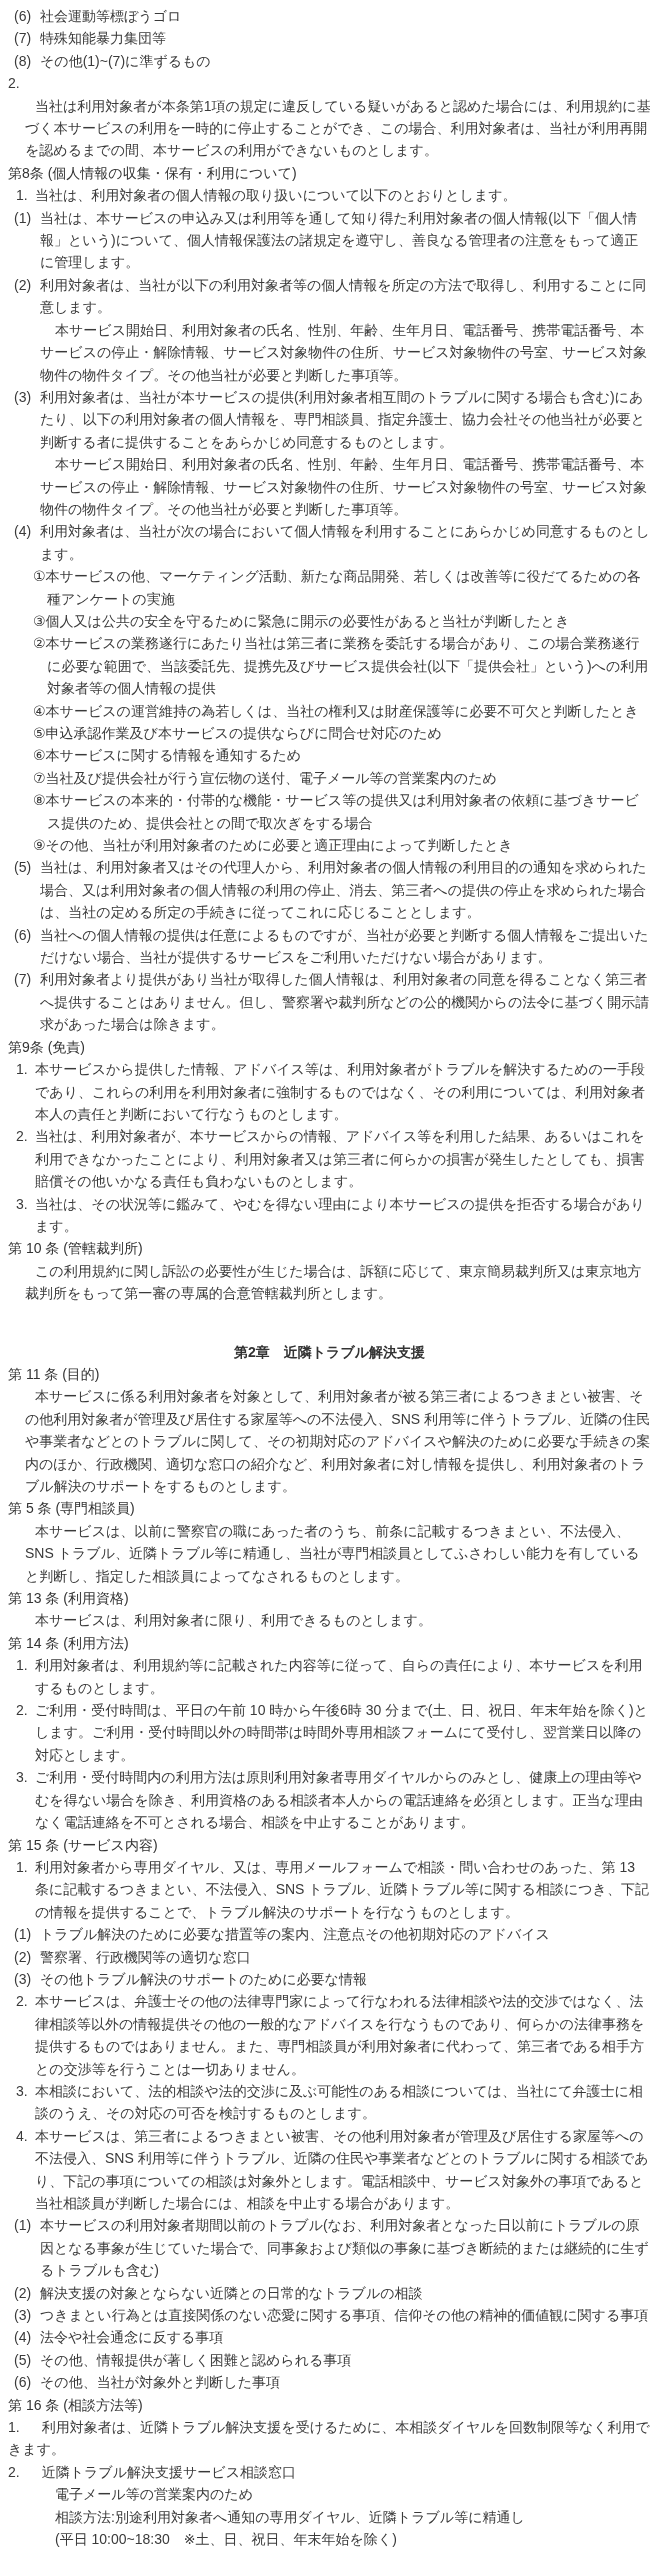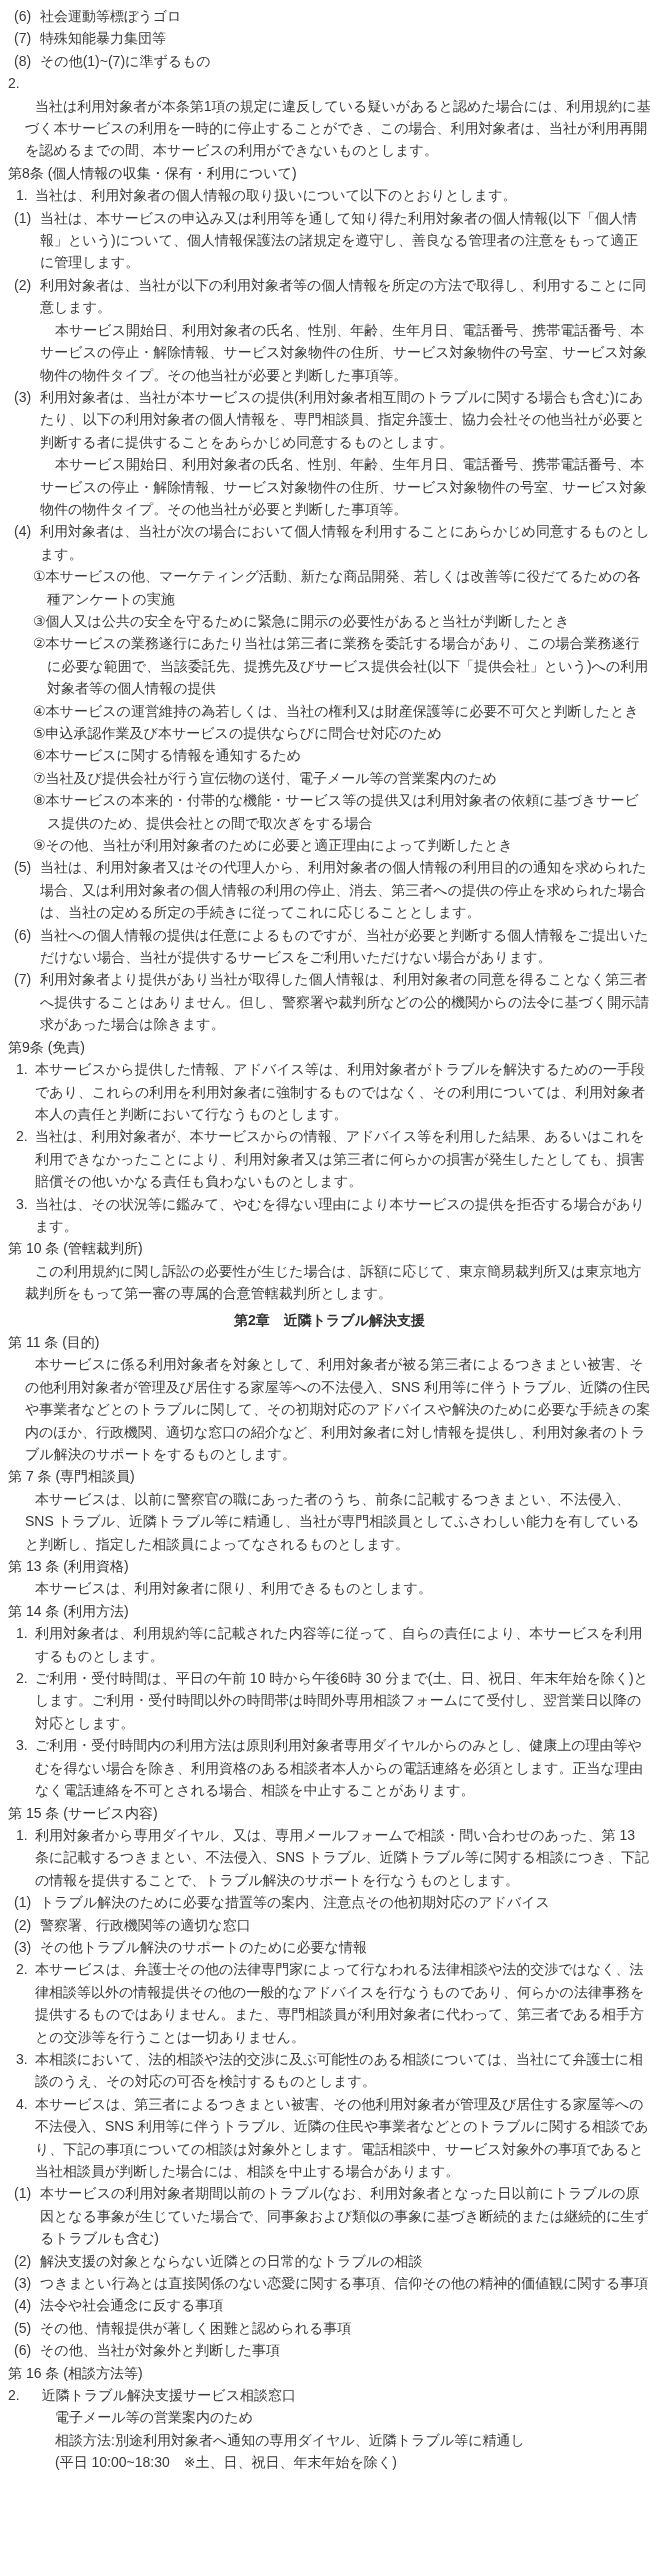--- a/index.html
+++ b/index.html
@@ -9,21 +9,21 @@
     box-sizing:border-box;
     padding:5px 10px 30px 8px;
     font-family:"Liberation Sans","DejaVu Sans",sans-serif;
     font-size:14px;
     line-height:22.4px;
     color:#3a3a3a;
     overflow-wrap:break-word;
   }
   .b{position:relative;}
   .h{font-weight:normal;color:#333333;}
-  .chapter{margin-top:4px;text-align:center;font-weight:bold;color:#333333;}
+  .chapter{margin-top:36px;text-align:center;font-weight:bold;color:#333333;}
   .item-kakko{padding-left:32px;}
   .item-kakko>.mk{position:absolute;left:6px;top:0;}
   .item-num{padding-left:27px;min-height:22.4px;}
   .item-num>.mk{position:absolute;left:8px;top:0;}
   .item-circ{padding-left:39px;text-indent:-14px;}
   .item-flat{min-height:22.4px;}
   .item-flat>.mk{margin-right:22px;}
   .sub{padding-left:32px;text-indent:15px;}
   .p{padding-left:17px;text-indent:10px;}
   .addr{padding-left:47px;}
@@ -59,21 +59,21 @@
     <div class="b item-kakko"><span class="mk">(7)</span><span class="tx">利用対象者より提供があり当社が取得した個人情報は、利用対象者の同意を得ることなく第三者へ提供することはありません。但し、警察署や裁判所などの公的機関からの法令に基づく開示請求があった場合は除きます。</span></div>
     <div class="b h"><span class="tx">第9条 (免責)</span></div>
     <div class="b item-num"><span class="mk">1.</span><span class="tx">本サービスから提供した情報、アドバイス等は、利用対象者がトラブルを解決するための一手段であり、これらの利用を利用対象者に強制するものではなく、その利用については、利用対象者本人の責任と判断において行なうものとします。</span></div>
     <div class="b item-num"><span class="mk">2.</span><span class="tx">当社は、利用対象者が、本サービスからの情報、アドバイス等を利用した結果、あるいはこれを利用できなかったことにより、利用対象者又は第三者に何らかの損害が発生したとしても、損害賠償その他いかなる責任も負わないものとします。</span></div>
     <div class="b item-num"><span class="mk">3.</span><span class="tx">当社は、その状況等に鑑みて、やむを得ない理由により本サービスの提供を拒否する場合があります。</span></div>
     <div class="b h"><span class="tx">第 10 条 (管轄裁判所)</span></div>
     <div class="b p"><span class="tx">この利用規約に関し訴訟の必要性が生じた場合は、訴額に応じて、東京簡易裁判所又は東京地方裁判所をもって第一審の専属的合意管轄裁判所とします。</span></div>
     <div class="b chapter"><span class="tx">第2章　近隣トラブル解決支援</span></div>
     <div class="b h"><span class="tx">第 11 条 (目的)</span></div>
     <div class="b p"><span class="tx">本サービスに係る利用対象者を対象として、利用対象者が被る第三者によるつきまとい被害、その他利用対象者が管理及び居住する家屋等への不法侵入、SNS 利用等に伴うトラブル、近隣の住民や事業者などとのトラブルに関して、その初期対応のアドバイスや解決のために必要な手続きの案内のほか、行政機関、適切な窓口の紹介など、利用対象者に対し情報を提供し、利用対象者のトラブル解決のサポートをするものとします。</span></div>
-    <div class="b h"><span class="tx">第 7 条 (専門相談員)</span></div>
+    <div class="b h"><span class="tx">第 5 条 (専門相談員)</span></div>
     <div class="b p"><span class="tx">本サービスは、以前に警察官の職にあった者のうち、前条に記載するつきまとい、不法侵入、SNS トラブル、近隣トラブル等に精通し、当社が専門相談員としてふさわしい能力を有していると判断し、指定した相談員によってなされるものとします。</span></div>
     <div class="b h"><span class="tx">第 13 条 (利用資格)</span></div>
     <div class="b p"><span class="tx">本サービスは、利用対象者に限り、利用できるものとします。</span></div>
     <div class="b h"><span class="tx">第 14 条 (利用方法)</span></div>
     <div class="b item-num"><span class="mk">1.</span><span class="tx">利用対象者は、利用規約等に記載された内容等に従って、自らの責任により、本サービスを利用するものとします。</span></div>
     <div class="b item-num"><span class="mk">2.</span><span class="tx">ご利用・受付時間は、平日の午前 10 時から午後6時 30 分まで(土、日、祝日、年末年始を除く)とします。ご利用・受付時間以外の時間帯は時間外専用相談フォームにて受付し、翌営業日以降の対応とします。</span></div>
     <div class="b item-num"><span class="mk">3.</span><span class="tx">ご利用・受付時間内の利用方法は原則利用対象者専用ダイヤルからのみとし、健康上の理由等やむを得ない場合を除き、利用資格のある相談者本人からの電話連絡を必須とします。正当な理由なく電話連絡を不可とされる場合、相談を中止することがあります。</span></div>
     <div class="b h"><span class="tx">第 15 条 (サービス内容)</span></div>
     <div class="b item-num"><span class="mk">1.</span><span class="tx">利用対象者から専用ダイヤル、又は、専用メールフォームで相談・問い合わせのあった、第 13 条に記載するつきまとい、不法侵入、SNS トラブル、近隣トラブル等に関する相談につき、下記の情報を提供することで、トラブル解決のサポートを行なうものとします。</span></div>
     <div class="b item-kakko"><span class="mk">(1)</span><span class="tx">トラブル解決のために必要な措置等の案内、注意点その他初期対応のアドバイス</span></div>
@@ -82,17 +82,18 @@
     <div class="b item-num"><span class="mk">2.</span><span class="tx">本サービスは、弁護士その他の法律専門家によって行なわれる法律相談や法的交渉ではなく、法律相談等以外の情報提供その他の一般的なアドバイスを行なうものであり、何らかの法律事務を提供するものではありません。また、専門相談員が利用対象者に代わって、第三者である相手方との交渉等を行うことは一切ありません。</span></div>
     <div class="b item-num"><span class="mk">3.</span><span class="tx">本相談において、法的相談や法的交渉に及ぶ可能性のある相談については、当社にて弁護士に相談のうえ、その対応の可否を検討するものとします。</span></div>
     <div class="b item-num"><span class="mk">4.</span><span class="tx">本サービスは、第三者によるつきまとい被害、その他利用対象者が管理及び居住する家屋等への不法侵入、SNS 利用等に伴うトラブル、近隣の住民や事業者などとのトラブルに関する相談であり、下記の事項についての相談は対象外とします。電話相談中、サービス対象外の事項であると当社相談員が判断した場合には、相談を中止する場合があります。</span></div>
     <div class="b item-kakko"><span class="mk">(1)</span><span class="tx">本サービスの利用対象者期間以前のトラブル(なお、利用対象者となった日以前にトラブルの原因となる事象が生じていた場合で、同事象および類似の事象に基づき断続的または継続的に生ずるトラブルも含む)</span></div>
     <div class="b item-kakko"><span class="mk">(2)</span><span class="tx">解決支援の対象とならない近隣との日常的なトラブルの相談</span></div>
     <div class="b item-kakko"><span class="mk">(3)</span><span class="tx">つきまとい行為とは直接関係のない恋愛に関する事項、信仰その他の精神的価値観に関する事項</span></div>
     <div class="b item-kakko"><span class="mk">(4)</span><span class="tx">法令や社会通念に反する事項</span></div>
     <div class="b item-kakko"><span class="mk">(5)</span><span class="tx">その他、情報提供が著しく困難と認められる事項</span></div>
     <div class="b item-kakko"><span class="mk">(6)</span><span class="tx">その他、当社が対象外と判断した事項</span></div>
     <div class="b h"><span class="tx">第 16 条 (相談方法等)</span></div>
+    <div class="b item-flat"><span class="mk">1.</span><span class="tx">利用対象者は、近隣トラブル解決支援を受けるために、本相談ダイヤルを回数制限等なく利用できます。</span></div>
     <div class="b item-flat"><span class="mk">2.</span><span class="tx">近隣トラブル解決支援サービス相談窓口</span></div>
     <div class="b addr"><span class="tx">電子メール等の営業案内のため</span></div>
     <div class="b addr"><span class="tx">相談方法:別途利用対象者へ通知の専用ダイヤル、近隣トラブル等に精通し</span></div>
     <div class="b addr"><span class="tx">(平日 10:00~18:30　※土、日、祝日、年末年始を除く)</span></div>
   </div>
 
 </body></html>

